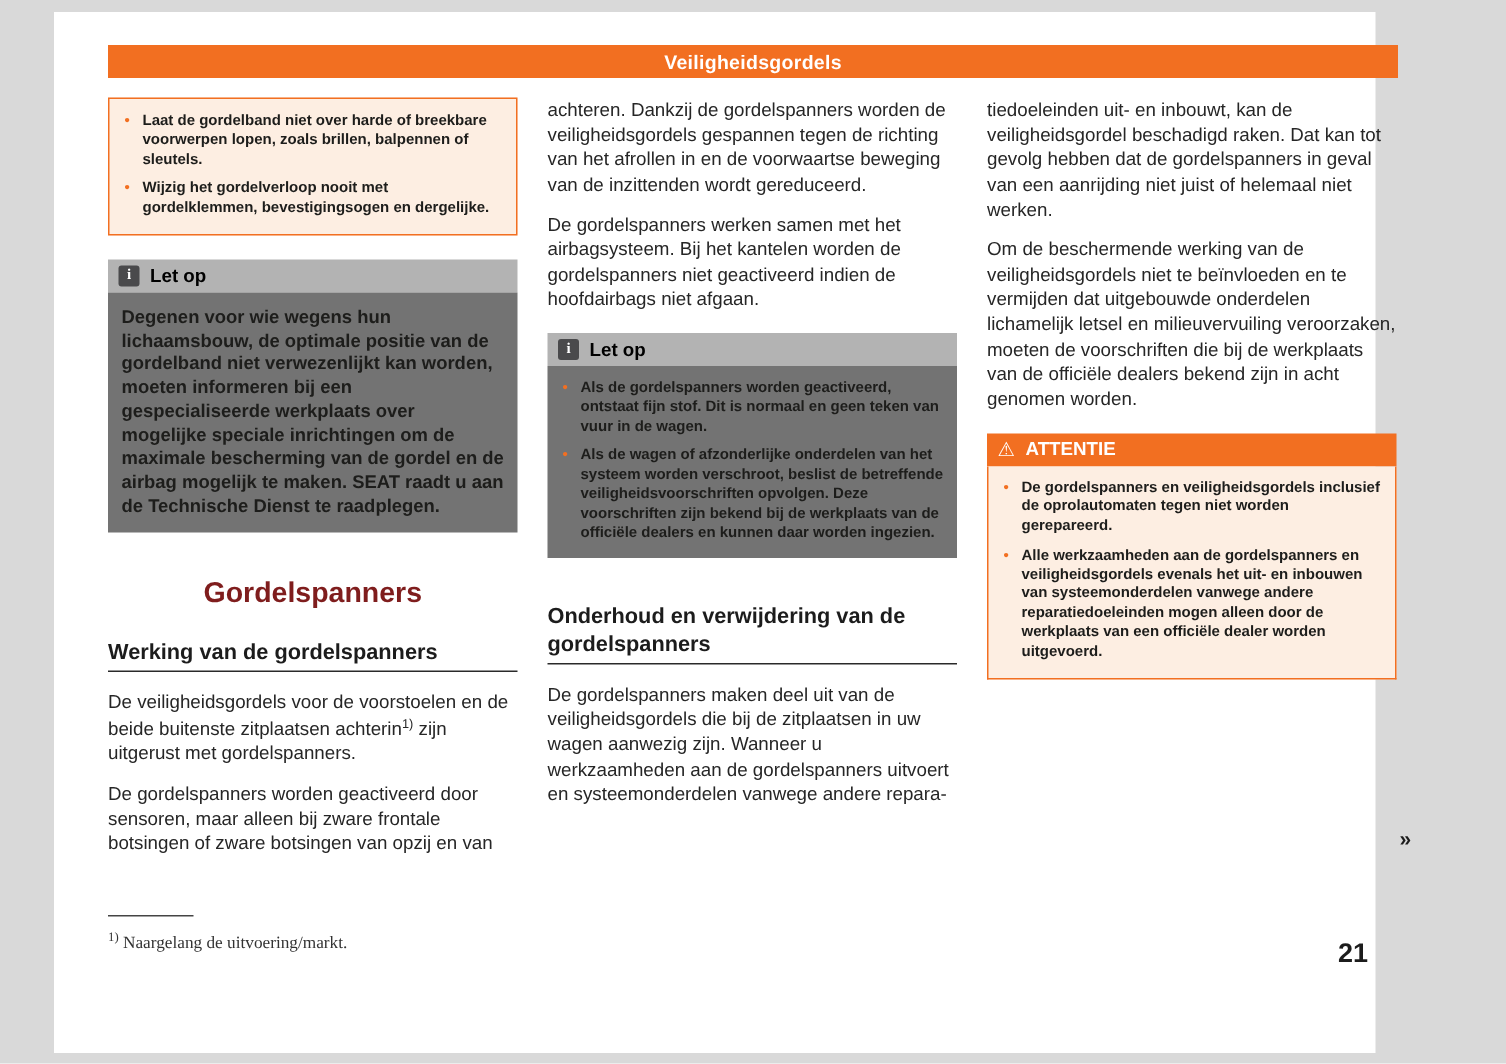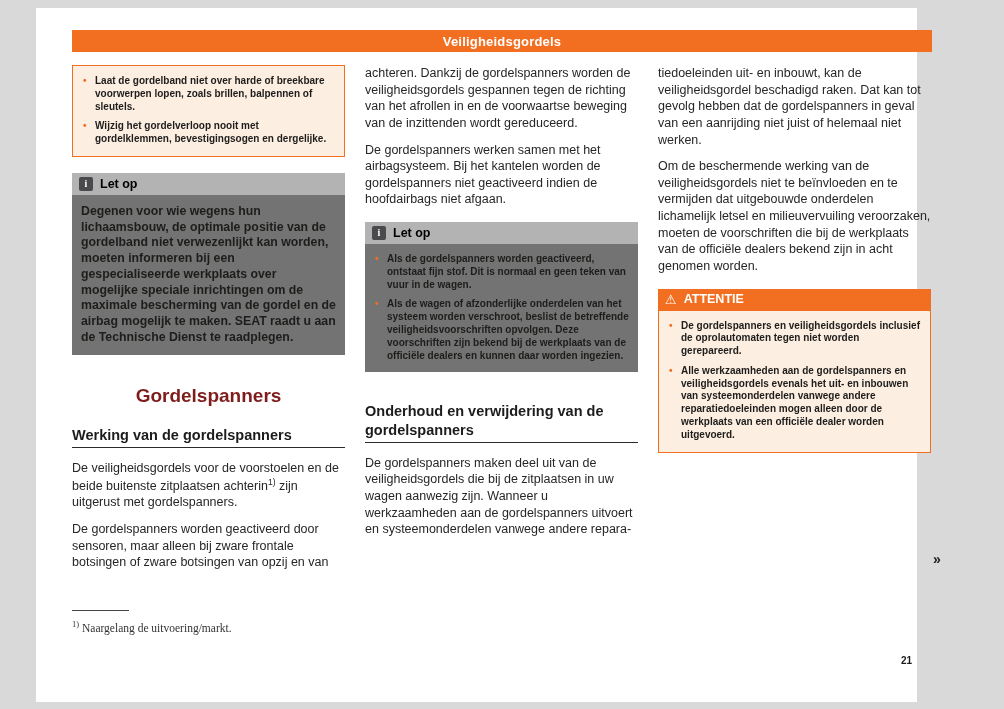--- a/index.html
+++ b/index.html
@@ -96,22 +96,22 @@
 
   sup { font-size: 8.5px; }
 
   .footnote {
     position: absolute; left: 36px; top: 602px; width: 273px;
     font-size: 11.5px; color: #333333; font-family: Liberation Serif, serif;
   }
   .footnote-rule { width: 57px; border-top: 1px solid #444444; margin-bottom: 8px; }
 
   .pagenum {
-    position: absolute; right: 5px; top: 647px;
-    font-size: 10px; font-weight: bold; color: #1c1c1c;
+    position: absolute; right: 5px; top: 617px;
+    font-size: 18px; font-weight: bold; color: #1c1c1c;
   }
   .contmark {
     position: absolute; left: 897px; top: 543px;
     font-size: 14px; font-weight: bold; color: #1c1c1c;
   }
 </style>
 </head>
 <body>
 
 <div class="page">

